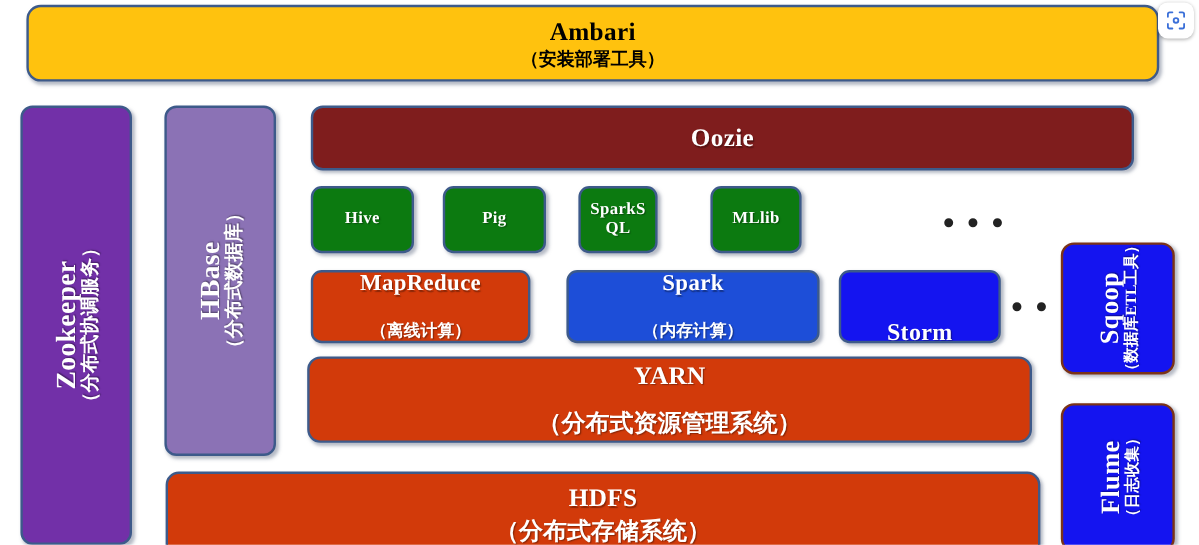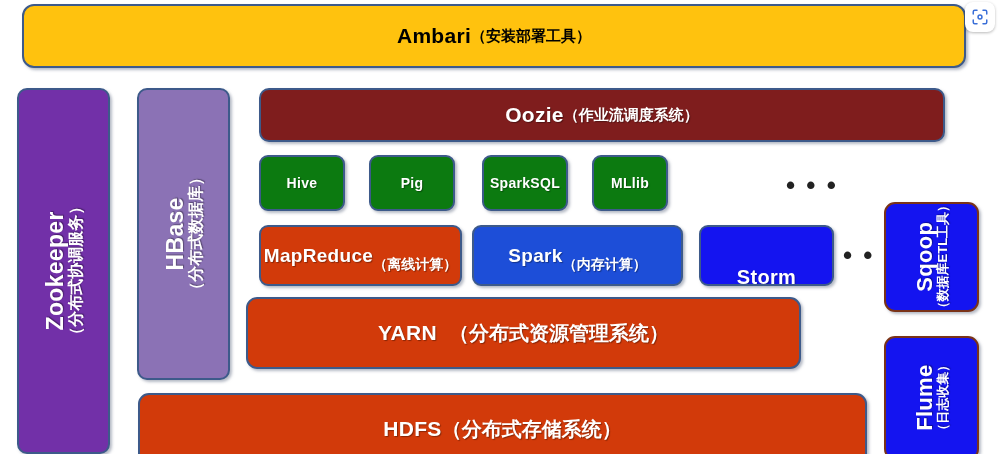--- a/index.html
+++ b/index.html
@@ -18,27 +18,28 @@
     height: 454px;
     background: #ffffff;
   }
 
   
   .block {
     position: absolute;
     border: 2px solid #3d5a8a;
     border-radius: 10px;
     display: flex;
-    flex-direction: row;
+    flex-direction: column;
     align-items: center;
     justify-content: center;
     text-align: center;
     color: #ffffff;
     box-shadow: 2px 2px 3px rgba(120,130,150,0.55);
     overflow: hidden;
+    font-family: Liberation Serif, serif;
   }
 
   .title {
     font-weight: bold;
     letter-spacing: 0.3px;
     text-shadow: 1px 1px 1px rgba(0,0,0,0.35);
     white-space: nowrap;
   }
   .sub {
     font-weight: bold;
@@ -87,35 +88,35 @@
 
   
   .green {
     background: #0C7A10;
     border-radius: 9px;
     top: 155px; height: 56px;
   }
   .green .title { font-size: 14px; line-height: 1.15; white-space: normal; }
   #hive     { left: 259px; width: 86px; }
   #pig      { left: 369px; width: 86px; }
-  #sparksql { left: 482px; width: 86px; }
+  #sparksql { left: 482px; width: 66px; }
   #mllib    { left: 592px; width: 76px; }
 
   
   .engine { top: 225px; height: 61px; border-radius: 9px; }
-  #mapreduce { left: 259px; width: 203px; background: #D23A0A; }
+  #mapreduce { left: 259px; width: 183px; background: #D23A0A; }
   #spark     { left: 472px; width: 211px; background: #1d4ed8; }
   #storm     { left: 699px; width: 135px; background: #1414F0; }
   .engine .title { font-size: 19px; }
   .engine .sub   { font-size: 14px; margin-top: 19px; }
   #storm .title { font-size: 20px; margin-top: 44px; }
 
   
   #yarn {
-    left: 246px; top: 297px; width: 555px; height: 72px;
+    left: 256px; top: 297px; width: 604px; height: 72px;
     background: #D23A0A; border-radius: 11px; gap: 12px;
   }
   #hdfs {
     left: 138px; top: 393px; width: 729px; height: 72px;
     background: #D23A0A; border-radius: 11px;
   }
   #yarn .title, #hdfs .title { font-size: 21px; }
   #yarn .sub,  #hdfs .sub   { font-size: 20px; margin-top: 1px; }
 
   
@@ -172,21 +173,20 @@
 
   <div class="block vblock" id="hbase">
     <div class="vtext">
       <div class="title">HBase</div>
       <div class="sub">（分布式数据库）</div>
     </div>
   </div>
 
   <div class="block" id="oozie">
     <div class="title">Oozie</div>
-    <div class="sub">（作业流调度系统）</div>
   </div>
 
   <div class="block green" id="hive">
     <div class="title">Hive</div>
   </div>
   <div class="block green" id="pig">
     <div class="title">Pig</div>
   </div>
   <div class="block green" id="sparksql">
     <div class="title">SparkS</div>

